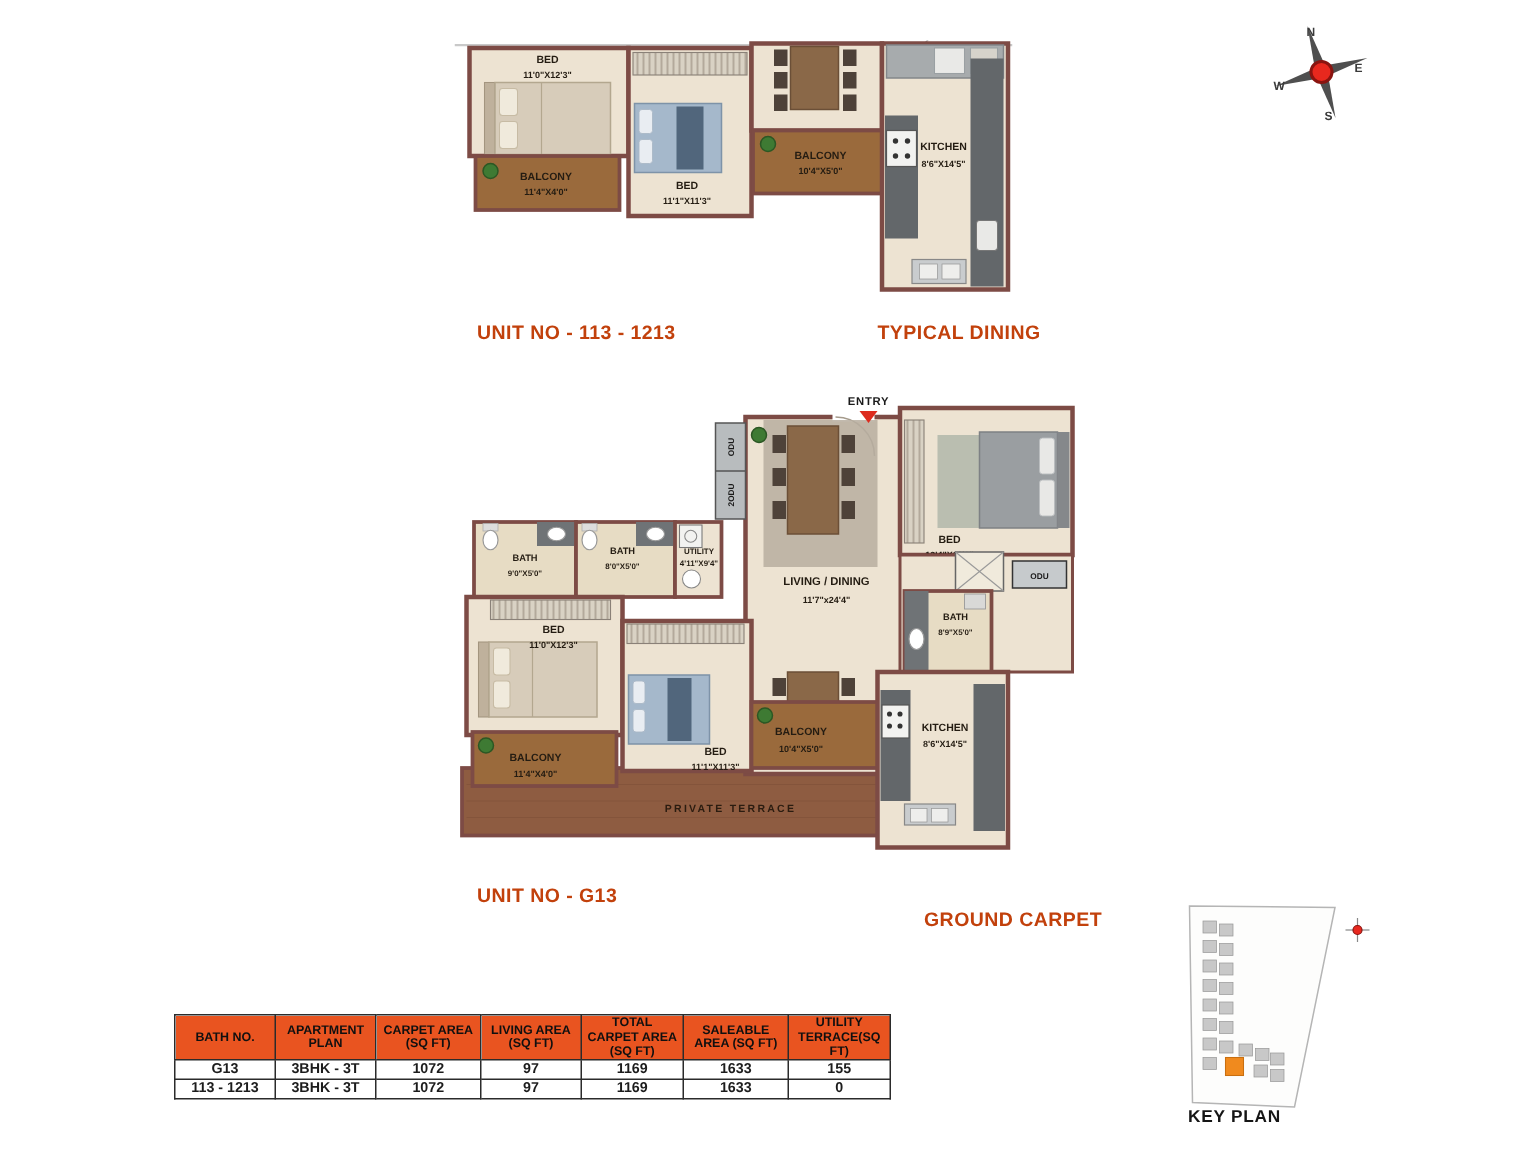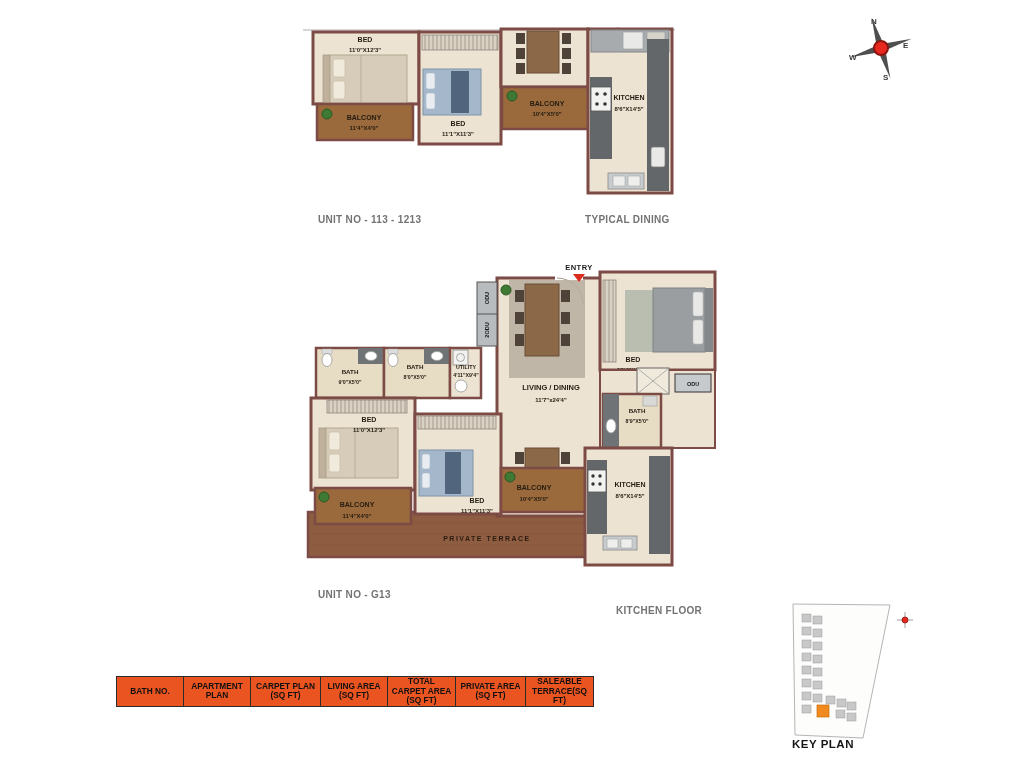--- a/index.html
+++ b/index.html
@@ -1,19 +1,19 @@
 <!DOCTYPE html>
 <html><head>
 <meta charset="utf-8">
 <style>
   html,body{margin:0;padding:0;background:#fff;}
   #canvas{position:relative;width:1024px;height:768px;background:#ffffff;overflow:hidden;
           font-family:"Liberation Sans",sans-serif;color:#1c1c1c;}
   .abs{position:absolute;}
-  .plan-title{font-size:10px;font-weight:700;letter-spacing:.3px;color:#737373;white-space:nowrap;}
+  .plan-title{font-size:13px;font-weight:700;letter-spacing:.3px;color:#c2410c;white-space:nowrap;}
   
   .rl{font:700 7px "Liberation Sans",sans-serif;fill:#241c12;}
   .rd{font:700 6px "Liberation Sans",sans-serif;fill:#241c12;}
   .rls{font:700 6.2px "Liberation Sans",sans-serif;fill:#241c12;}
   .rds{font:700 5.3px "Liberation Sans",sans-serif;fill:#241c12;}
   .rll{font:700 7.5px "Liberation Sans",sans-serif;fill:#241c12;}
   .entry-t{font:700 7.5px "Liberation Sans",sans-serif;fill:#1a1a1a;letter-spacing:.5px;}
   .odu-t{font:700 5.5px "Liberation Sans",sans-serif;fill:#1a1a1a;}
   .ter-t{font:700 7px "Liberation Sans",sans-serif;fill:#2b1c10;letter-spacing:1.5px;}
   .cmp-t{font:700 8px "Liberation Sans",sans-serif;fill:#3a3a3a;}
@@ -294,21 +294,21 @@
         <rect x="300" y="274" width="34" height="14" fill="#C9CCCE" stroke="#888" stroke-width="0.8"></rect>
         <rect x="304" y="277" width="11" height="9" fill="#EEEEEC" stroke="#999" stroke-width="0.5"></rect>
         <rect x="318" y="277" width="11" height="9" fill="#EEEEEC" stroke="#999" stroke-width="0.5"></rect>
       </g>
       <text class="rl" x="327" y="225" text-anchor="middle">KITCHEN</text>
       <text class="rd" x="327" y="236" text-anchor="middle">8'6"X14'5"</text>
     </g>
   </svg>
 
   <div class="abs plan-title" style="left:318px;top:589px">UNIT NO - G13</div>
-  <div class="abs plan-title" style="left:616px;top:605px">KITCHEN FLOOR</div>
+  <div class="abs plan-title" style="left:616px;top:605px">GROUND CARPET</div>
 
   <svg class="abs" style="left:838px;top:8px" width="86" height="84" viewBox="0 0 86 84">
     <g transform="rotate(-17 43 40)">
       <polygon points="43,8 47,40 43,72 39,40" fill="#4F4F4F"></polygon>
       <polygon points="11,40 43,36 75,40 43,44" fill="#4F4F4F"></polygon>
     </g>
     <circle cx="43" cy="40" r="7" fill="#E8281E" stroke="#8A1410" stroke-width="2"></circle>
     <text class="cmp-t" x="33" y="16">N</text>
     <text class="cmp-t" x="65" y="40">E</text>
     <text class="cmp-t" x="11" y="52">W</text>
@@ -355,24 +355,42 @@
         <col style="width:70px">
         <col style="width:67px">
       <col style="width:68px">
         <col style="width:70px">
         <col style="width:68px">
     </colgroup>
     <thead>
       <tr>
         <th>BATH NO.</th>
         <th>APARTMENT PLAN</th>
-        <th>CARPET PLAN (SQ FT)</th>
+        <th>CARPET AREA (SQ FT)</th>
         <th>LIVING AREA (SQ FT)</th>
         <th>TOTAL CARPET AREA (SQ FT)</th>
-        <th>PRIVATE AREA (SQ FT)</th>
-        <th>SALEABLE TERRACE(SQ FT)</th>
+        <th>SALEABLE AREA (SQ FT)</th>
+        <th>UTILITY TERRACE(SQ FT)</th>
       </tr>
     </thead>
     <tbody>
+      <tr>
+        <td>G13</td>
+        <td>3BHK - 3T</td>
+        <td>1072</td>
+        <td>97</td>
+        <td>1169</td>
+        <td>1633</td>
+        <td>155</td>
+      </tr>
+      <tr>
+        <td>113 - 1213</td>
+        <td>3BHK - 3T</td>
+        <td>1072</td>
+        <td>97</td>
+        <td>1169</td>
+        <td>1633</td>
+        <td>0</td>
+      </tr>
     </tbody>
   </table>
 
 </div>
 
 </body></html>

